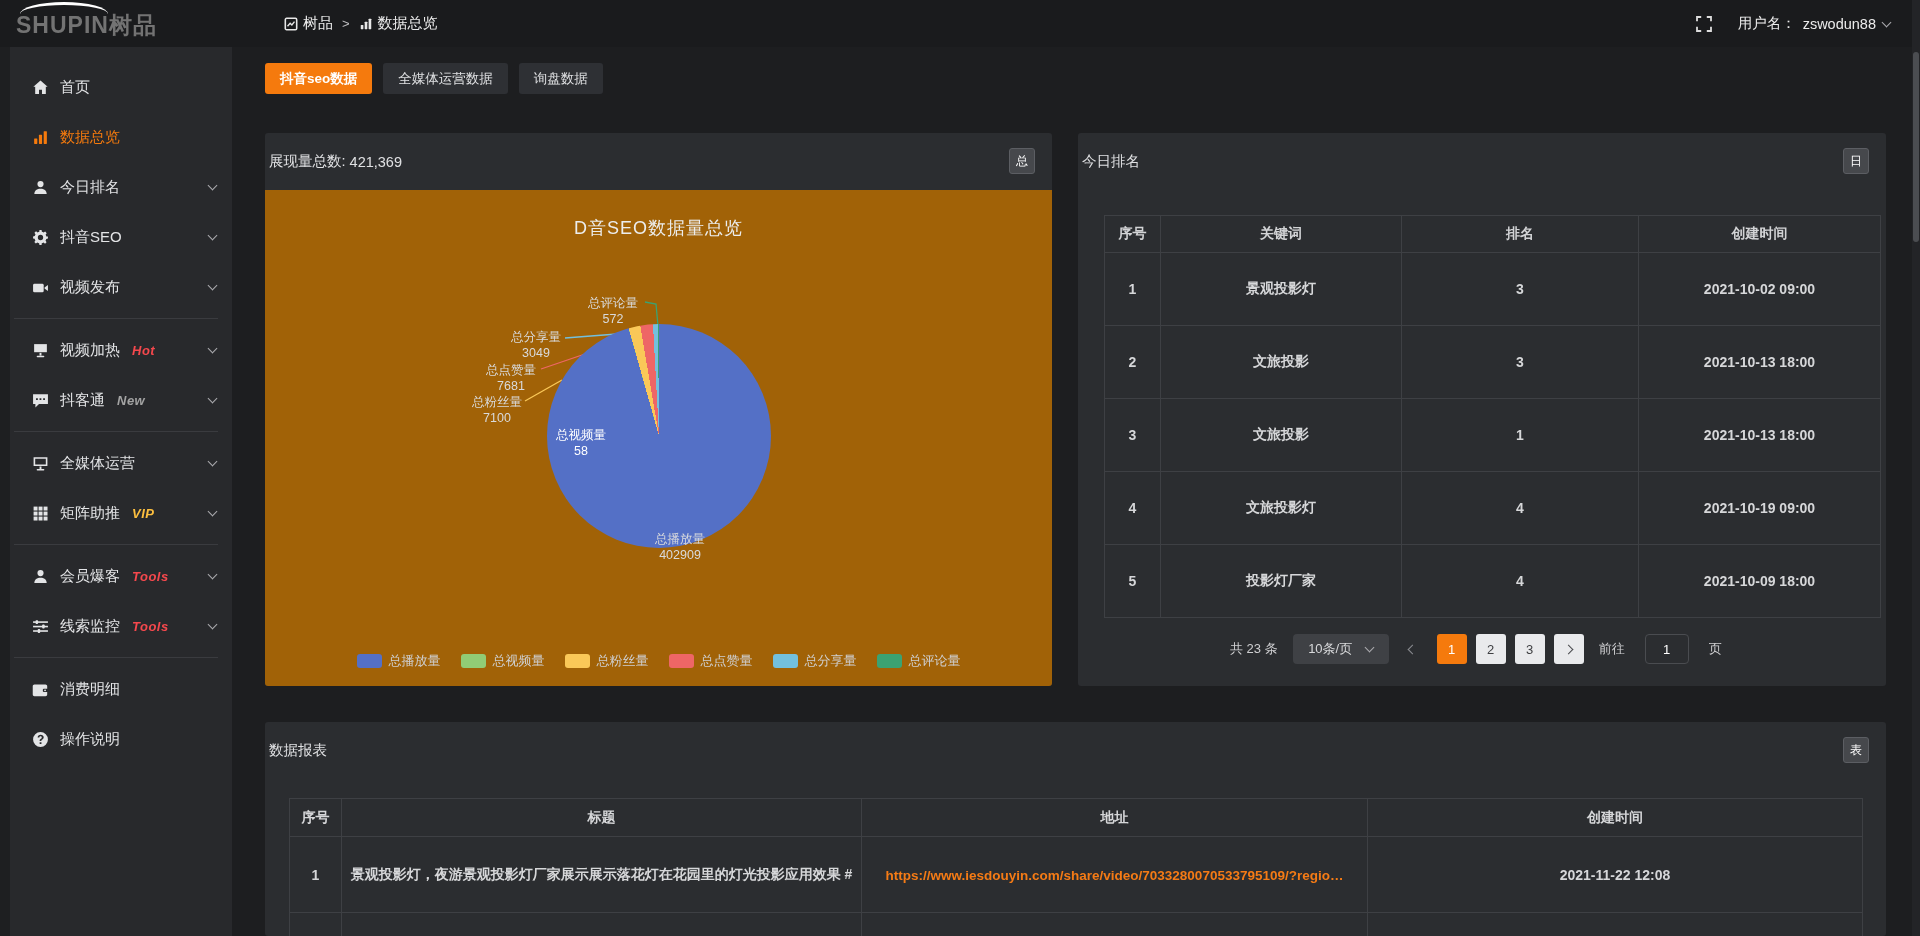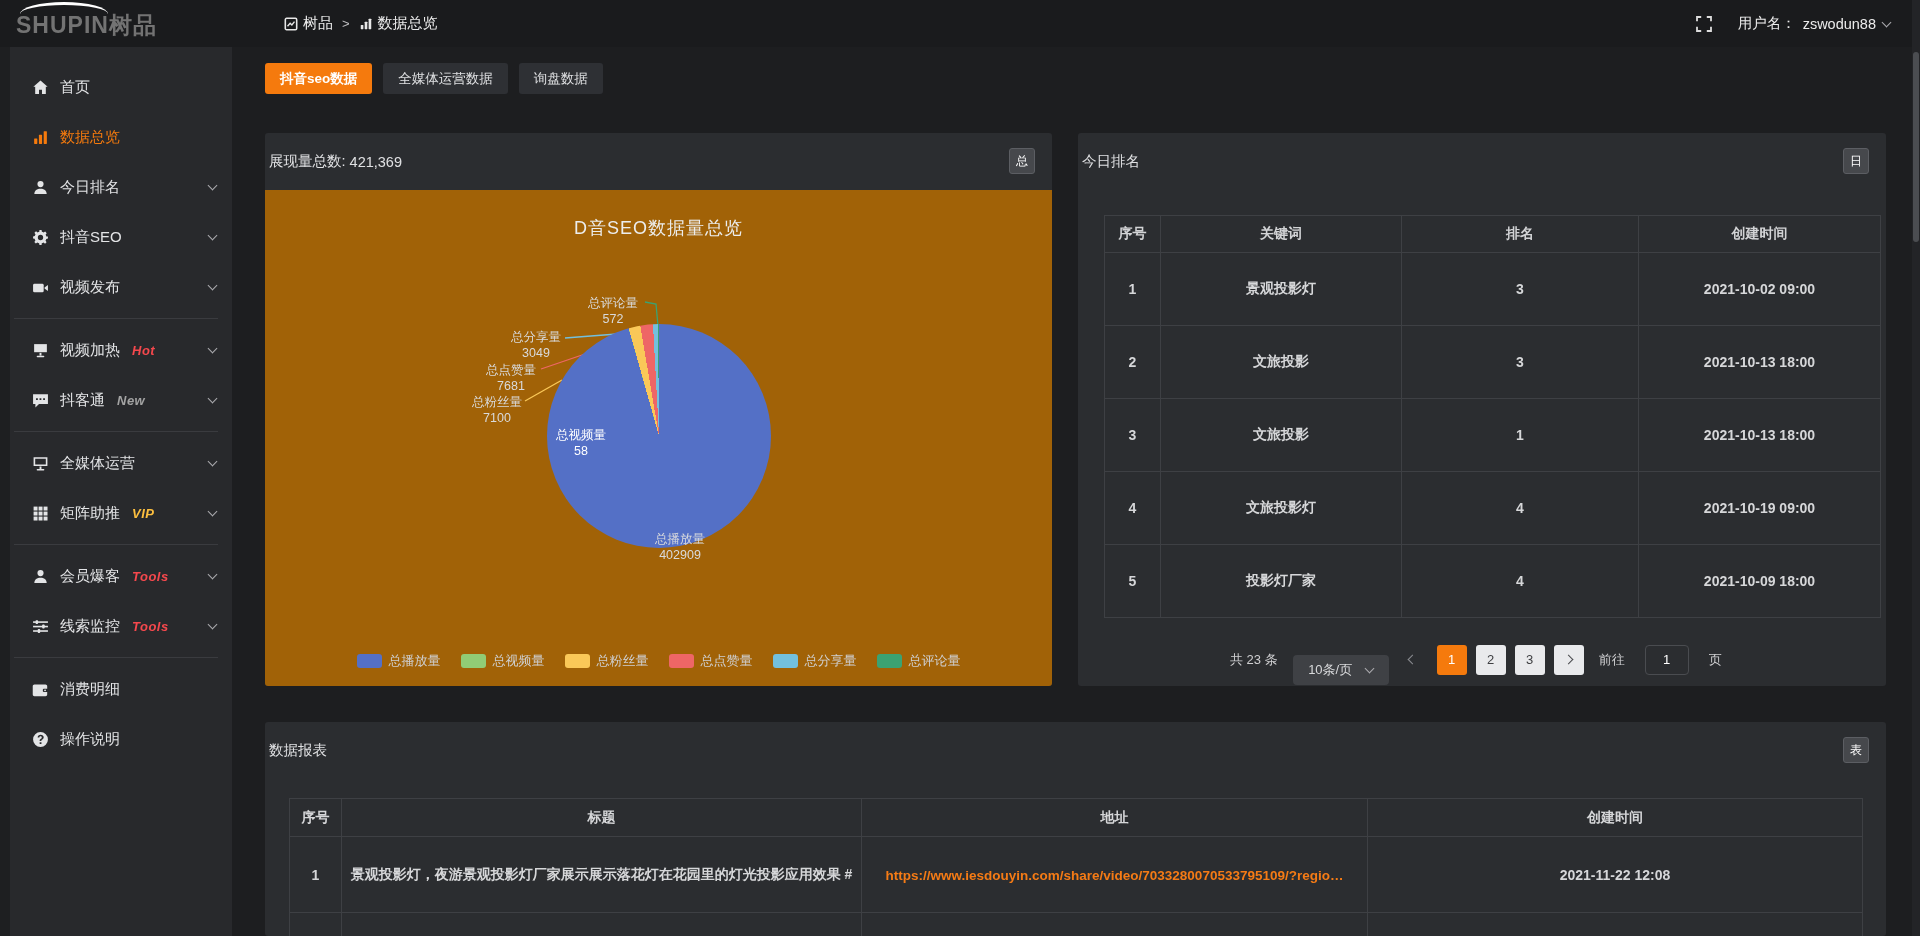--- a/index.html
+++ b/index.html
@@ -76,21 +76,21 @@
   #rank-table td { height:73px; }
   #report-table { margin:19px 0 0 24px; width:1573px; }
   #report-table th { height:38px; }
   #report-table td { height:76px; }
   .url-link { color:#f57b15; font-size:13.5px; cursor:pointer; text-decoration:none; }
 
   
   .pager { display:flex; align-items:center; margin:16px 0 0 152px; gap:9px; }
   .pg-total { font-size:13px; color:#cfcfd1; margin-right:6px; }
   .pg-size { width:96px; height:30px; background:#3f4145; border-radius:4px; display:flex;
-    align-items:center; justify-content:center; gap:14px; font-size:13px; color:#d8d9db; cursor:pointer;margin-top:21px; }
+    align-items:center; justify-content:center; gap:14px; font-size:13px; color:#d8d9db; cursor:pointer; }
   .pg-arrow { width:30px; height:30px; display:flex; align-items:center; justify-content:center; cursor:pointer; }
   .pg-arrow .achev { width:7px; height:7px; border-right:1.6px solid #8b8c90; border-bottom:1.6px solid #8b8c90; }
   .achev.left { transform:rotate(135deg); }
   .achev.right { transform:rotate(-45deg); border-color:#4a4b4e; }
   .pg-btn { width:30px; height:30px; border-radius:3px; background:#e9eaec; color:#3f4043;
     font-size:13px; display:flex; align-items:center; justify-content:center; cursor:pointer; }
   .pg-btn.active { background:#f57a0d; color:#fff; }
   .pg-next { background:#e9eaec; border-radius:3px; }
   .pg-goto { font-size:13px; color:#cfcfd1; display:flex; align-items:center; gap:20px; margin-left:6px; }
   .goto-input { width:44px; height:30px; background:#2b2d30; border:1px solid #4a4c50; border-radius:4px;

